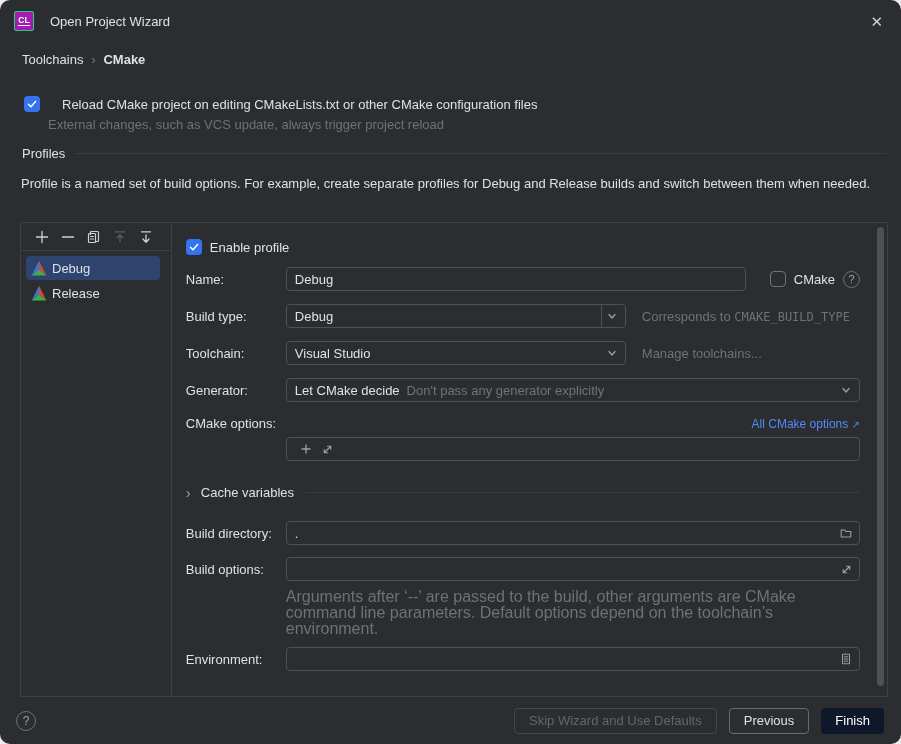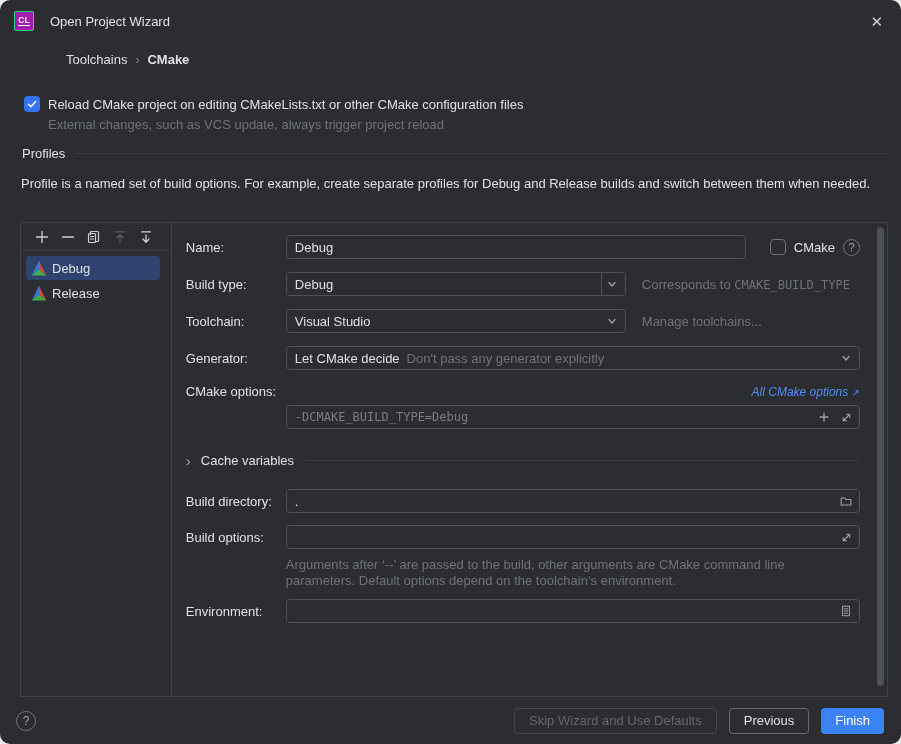--- a/index.html
+++ b/index.html
@@ -13,27 +13,27 @@
 
   
   .titlebar { position: absolute; top: 0; left: 0; right: 0; height: 42px; display: flex; align-items: center; padding: 0 14px; }
   .app-icon { width: 20px; height: 20px; background: #a21caf; border: 1.5px solid #20d487; border-radius: 2px;
     display: flex; align-items: center; justify-content: center; flex: 0 0 auto; }
   .app-icon span { color: #fff; font-size: 8.5px; font-weight: bold; border-bottom: 1.5px solid #fff; padding-bottom: 1px; line-height: 1; }
   .win-title { margin-left: 16px; font-size: 13px; color: #dfe1e5; }
   .close-btn { margin-left: auto; color: #ced0d6; font-size: 15px; line-height: 1; cursor: default; padding: 2px 4px; }
 
   
-  .breadcrumb { position: absolute; top: 52px; left: 22px; display: flex; align-items: center; gap: 8px; margin-left: 44px; }
+  .breadcrumb { position: absolute; top: 52px; left: 22px; display: flex; align-items: center; gap: 8px; }
   .breadcrumb .sep { color: #7a7e85; font-size: 12px; }
   .breadcrumb .current { font-weight: bold; }
 
   
   .reload-block { position: absolute; top: 96px; left: 24px; }
-  .reload-row { display: flex; align-items: flex-end; gap: 8px; }
+  .reload-row { display: flex; align-items: flex-end; gap: 22px; }
   .cbx { width: 16px; height: 16px; border-radius: 4px; flex: 0 0 auto; }
   .cbx.checked { background: #3574f0; display: flex; align-items: center; justify-content: center; }
   .cbx.unchecked { background: transparent; border: 1px solid #6f737a; }
   .reload-hint { margin: 5px 0 0 24px; color: #6e7277; font-size: 13px; }
 
   
   .section-header { position: absolute; top: 146px; left: 22px; right: 14px; display: flex; align-items: center; }
   .section-header .line { flex: 1; height: 1px; background: #393b40; margin-left: 10px; }
   .profiles-desc { position: absolute; top: 175px; left: 21px; width: 862px; line-height: 18px; color: #dfe1e5; }
 
@@ -49,21 +49,21 @@
 
   
   .right-col { flex: 1; padding: 12px 27px 0 14px; position: relative; }
   .frow { display: flex; align-items: center; margin-bottom: 13px; }
   .flabel { width: 100px; flex: 0 0 auto; color: #dfe1e5; }
   .field { height: 24px; background: transparent; border: 1px solid #4e5157; border-radius: 4px;
     display: flex; align-items: center; padding: 0 2px 0 8px; color: #dfe1e5; }
   .combo-arrow { width: 22px; height: 100%; display: flex; align-items: center; justify-content: center; flex: 0 0 auto; margin-left: auto; }
   .combo-arrow.separated { border-left: 1px solid #4e5157; }
   .ghost { color: #6f737a; }
-  .hint-text { color: #6e7277; font-size: 13px; line-height: 16px; }
+  .hint-text { color: #6e7277; font-size: 16px; line-height: 16px; }
   .link { color: #548af7; cursor: default; }
   .field-icon { width: 22px; height: 100%; display: flex; align-items: center; justify-content: center; flex: 0 0 auto; }
 
   .enable-row { display: flex; align-items: center; gap: 8px; height: 24px; margin-bottom: 8px; }
 
   .name-input { width: 460px; }
   .share-wrap { display: flex; align-items: center; gap: 8px; margin-left: 24px; }
   .help-circle { width: 17px; height: 17px; border: 1.3px solid #6f737a; border-radius: 50%; color: #9da0a6;
     font-size: 11px; display: flex; align-items: center; justify-content: center; }
 
@@ -84,21 +84,21 @@
 
   .scrollbar { position: absolute; top: 4px; right: 3px; width: 7px; height: 459px; background: #54575c; border-radius: 4px; opacity: .85; }
 
   
   .footer { position: absolute; left: 0; right: 0; bottom: 0; height: 47px; display: flex; align-items: center; padding: 0 17px 0 16px; }
   .footer .spacer { flex: 1; }
   .btn { height: 26px; border-radius: 4px; display: flex; align-items: center; justify-content: center; padding: 11px 14px; font-size: 13px; }
   .btn + .btn { margin-left: 12px; }
   .btn.ghost-btn { border: 1px solid #43464c; color: #62666d; }
   .btn.secondary { border: 1px solid #666a72; color: #dfe1e5; }
-  .btn.primary { background: #3b82f6; color: #fff; }
+  .btn.primary { background: #0f172a; color: #fff; }
 
   svg { display: block; }
 </style>
 </head>
 <body>
 
 <div class="window">
 
   <div class="titlebar">
     <div class="app-icon">
@@ -181,20 +181,28 @@
             <polygon points="8,0.8 8,9.6 15.4,15.4" fill="#d5483c"></polygon>
             <polygon points="0.6,15.4 8,9.6 15.4,15.4" fill="#3fae49"></polygon>
           </svg>
           <span>Release</span>
         </div>
       </div>
     </div>
 
     <div class="right-col">
 
+      <div class="enable-row">
+        <span class="cbx checked">
+          <svg width="12" height="12" viewBox="0 0 16 16">
+              <polyline points="3.2,8.4 6.6,11.6 12.8,4.6" fill="none" stroke="#fff" stroke-width="2" stroke-linecap="round" stroke-linejoin="round"></polyline>
+            </svg>
+        </span>
+        <span>Enable profile</span>
+      </div>
 
       <div class="frow">
         <span class="flabel">Name:</span>
         <div class="field name-input">
           <span>Debug</span>
         </div>
         <div class="share-wrap">
           <span class="cbx unchecked"></span>
           <span>CMake</span>
           <span class="help-circle">?</span>
@@ -237,27 +245,26 @@
           <span class="combo-arrow">
             <svg width="12" height="12" viewBox="0 0 12 12">
                 <polyline points="3,4.5 6,8 9,4.5" fill="none" stroke="#9da0a6" stroke-width="1.3" stroke-linecap="round" stroke-linejoin="round"></polyline>
               </svg>
           </span>
         </div>
       </div>
 
       <div class="cmake-label-row">
         <span>CMake options:</span>
-        <span class="link" style="font-size:12px;font-style:italic;">
+        <span class="link" style="font-size:12px;">
           <span>All CMake options</span>
           <span style="font-size:10px;">↗</span>
         </span>
       </div>
       <div class="field options-field">
-        <span class="val mono">-DCMAKE_BUILD_TYPE=Debug</span>
         <span class="field-icon">
           <svg width="14" height="14" viewBox="0 0 14 14">
               <path d="M7 3v8M3 7h8" stroke="#9da0a6" stroke-width="1.3" fill="none" stroke-linecap="round"></path>
             </svg>
         </span>
         <span class="field-icon">
           <svg width="13" height="13" viewBox="0 0 14 14">
               <path d="M3.5 10.5l7-7M7 3.5h3.5V7M7 10.5H3.5V7" stroke="#9da0a6" stroke-width="1.2" fill="none" stroke-linecap="round" stroke-linejoin="round"></path>
             </svg>
         </span>

